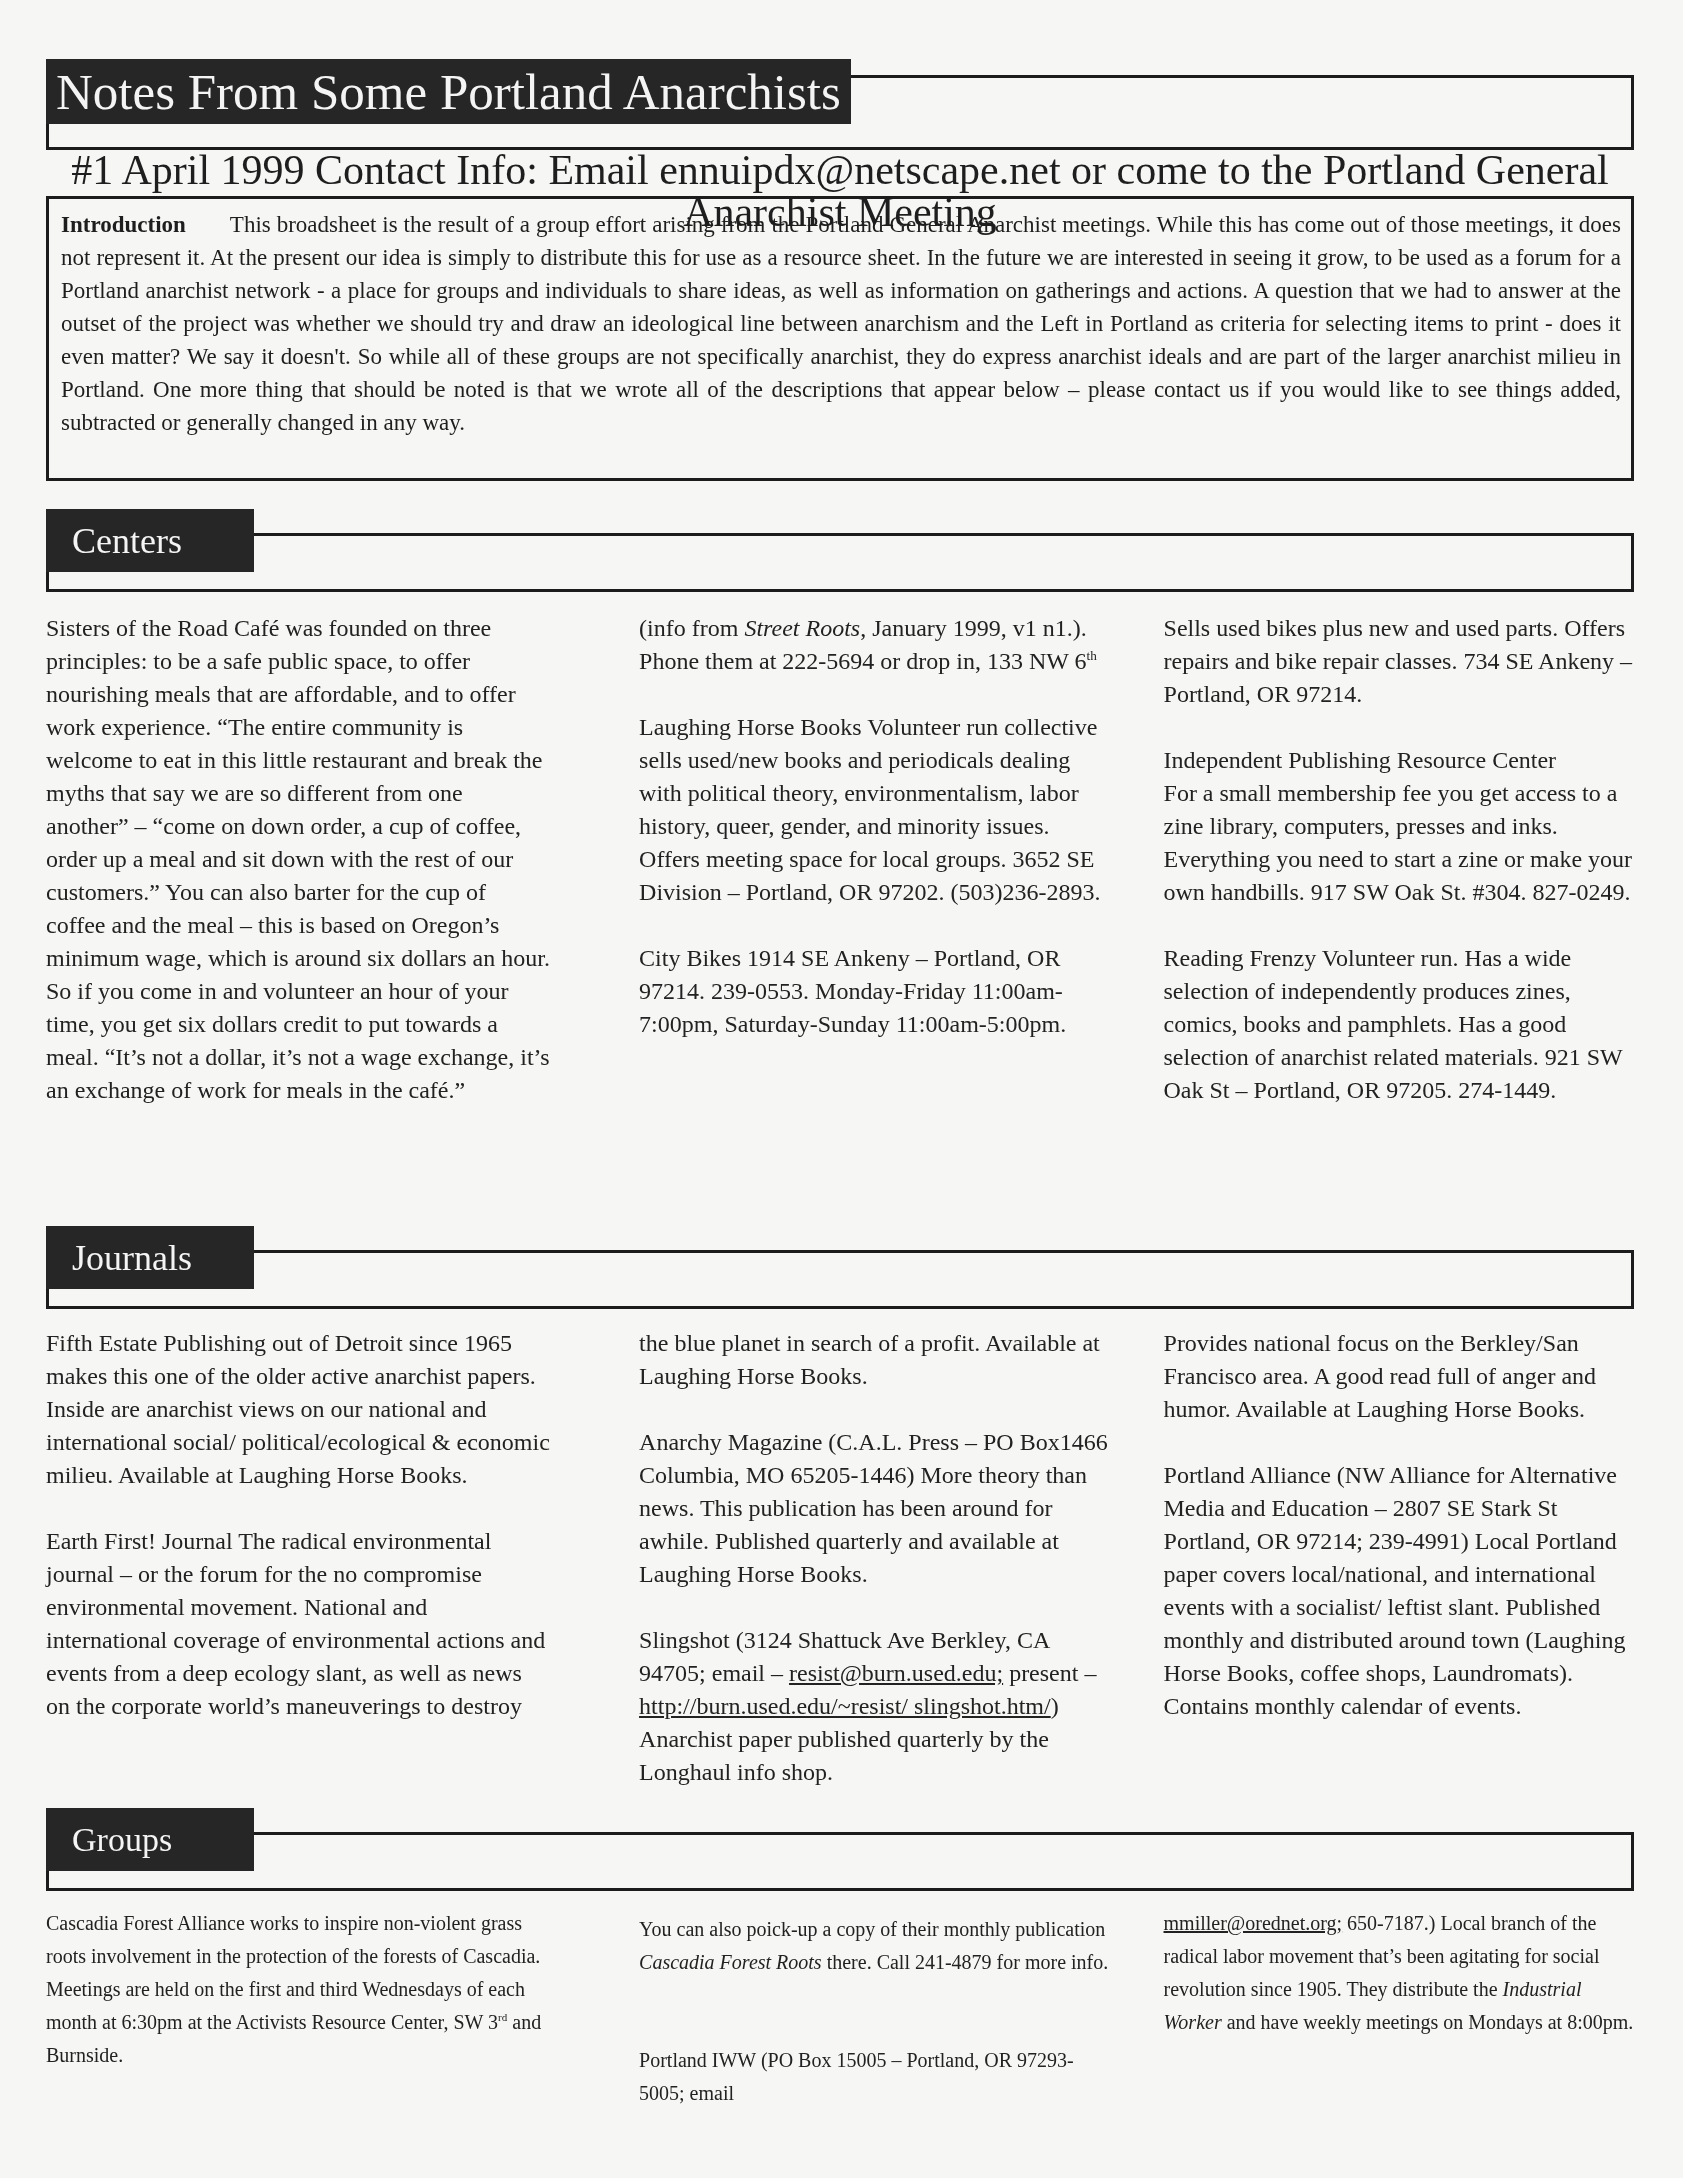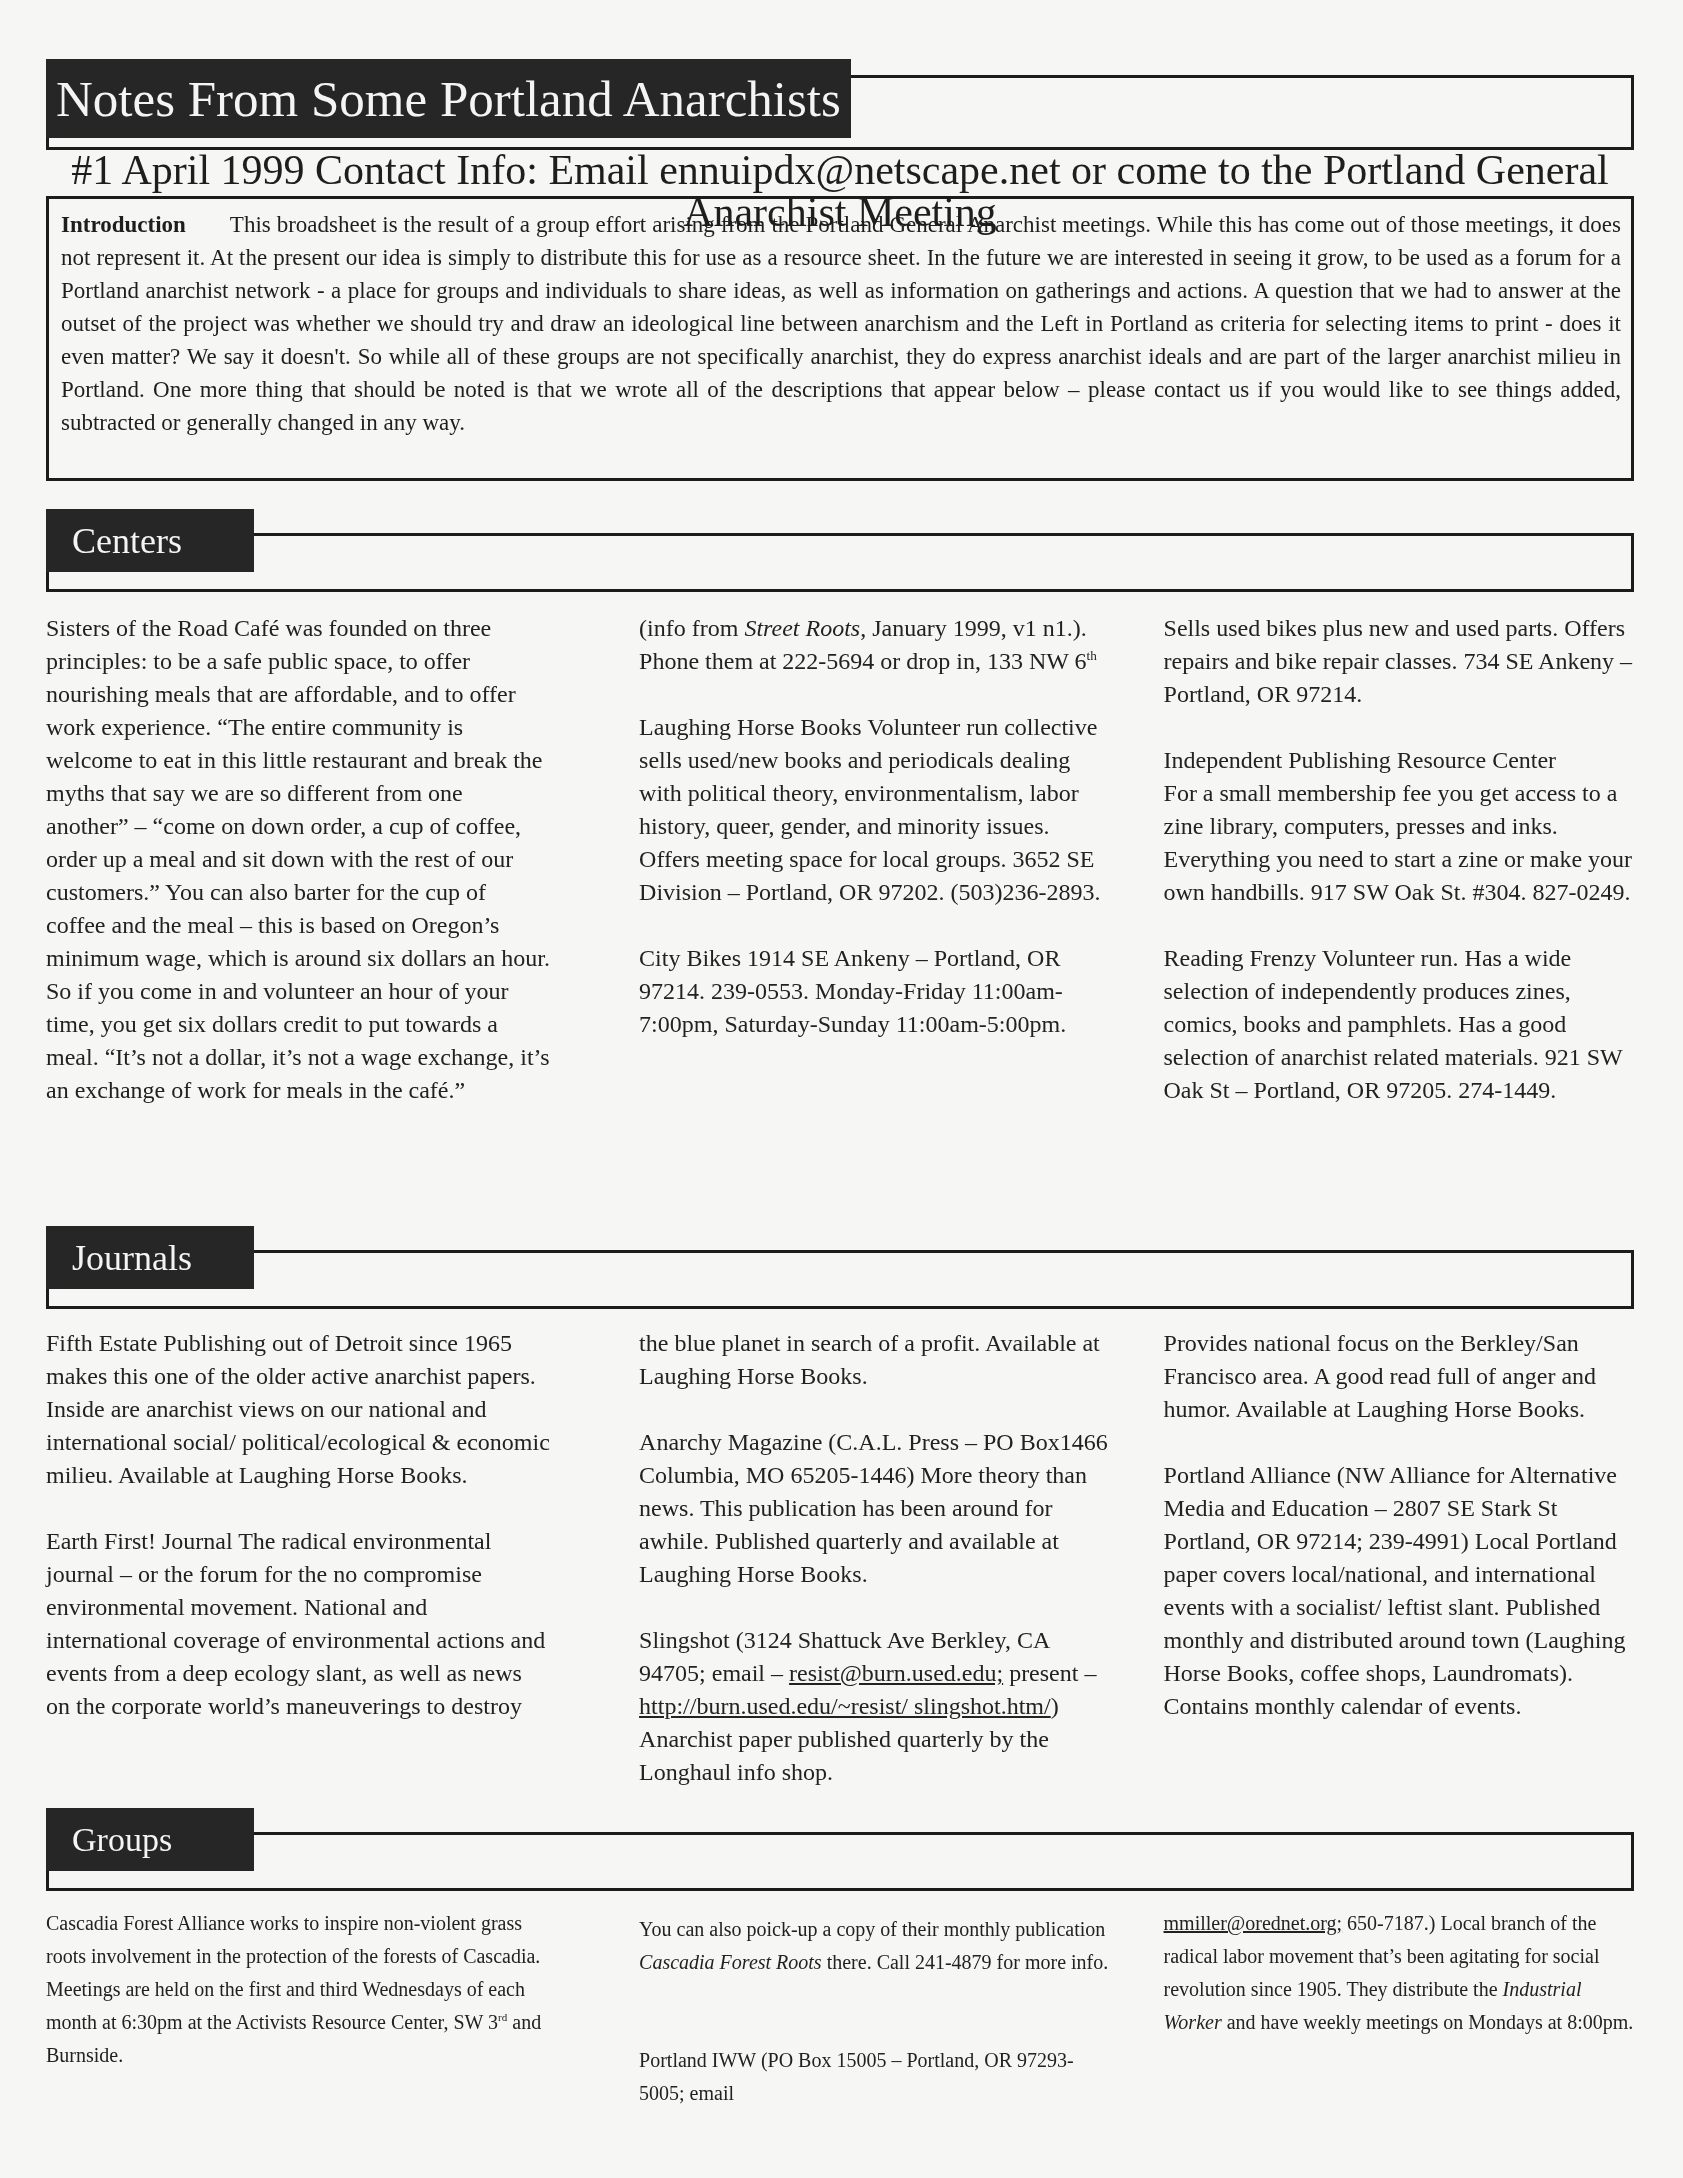--- a/index.html
+++ b/index.html
@@ -12,21 +12,21 @@
     position: absolute; border: 3px solid #1c1c1c; background: transparent;
   }
   .banner .label {
     position: absolute; left: 0; top: 0; background: #262626; color: #f4f4f4;
     font-family: "Liberation Serif", "DejaVu Serif", serif; white-space: nowrap;
     display: flex; align-items: center;
   }
   
   #title-banner { top: 59px; width: 1588px; height: 91px; }
   #title-banner .frame { left: 0; top: 16px; width: 1582px; height: 69px; }
-  #title-banner .label { height: 79px; padding: 0 10px; font-size: 51px; }
+  #title-banner .label { height: 65px; padding: 0 10px; font-size: 51px; }
   .subtitle {
     position: absolute; top: 149px; left: 46px; width: 1588px; text-align: center;
     font-size: 42px; line-height: 42px;
   }
   .intro-box {
     position: absolute; left: 46px; top: 196px; width: 1588px; height: 285px;
     border: 3px solid #1c1c1c; box-sizing: border-box; padding: 9px 10px 0 12px;
     font-size: 23px; line-height: 33px; text-align: justify;
   }
   .intro-box .lead { font-weight: bold; margin-right: 44px; }

